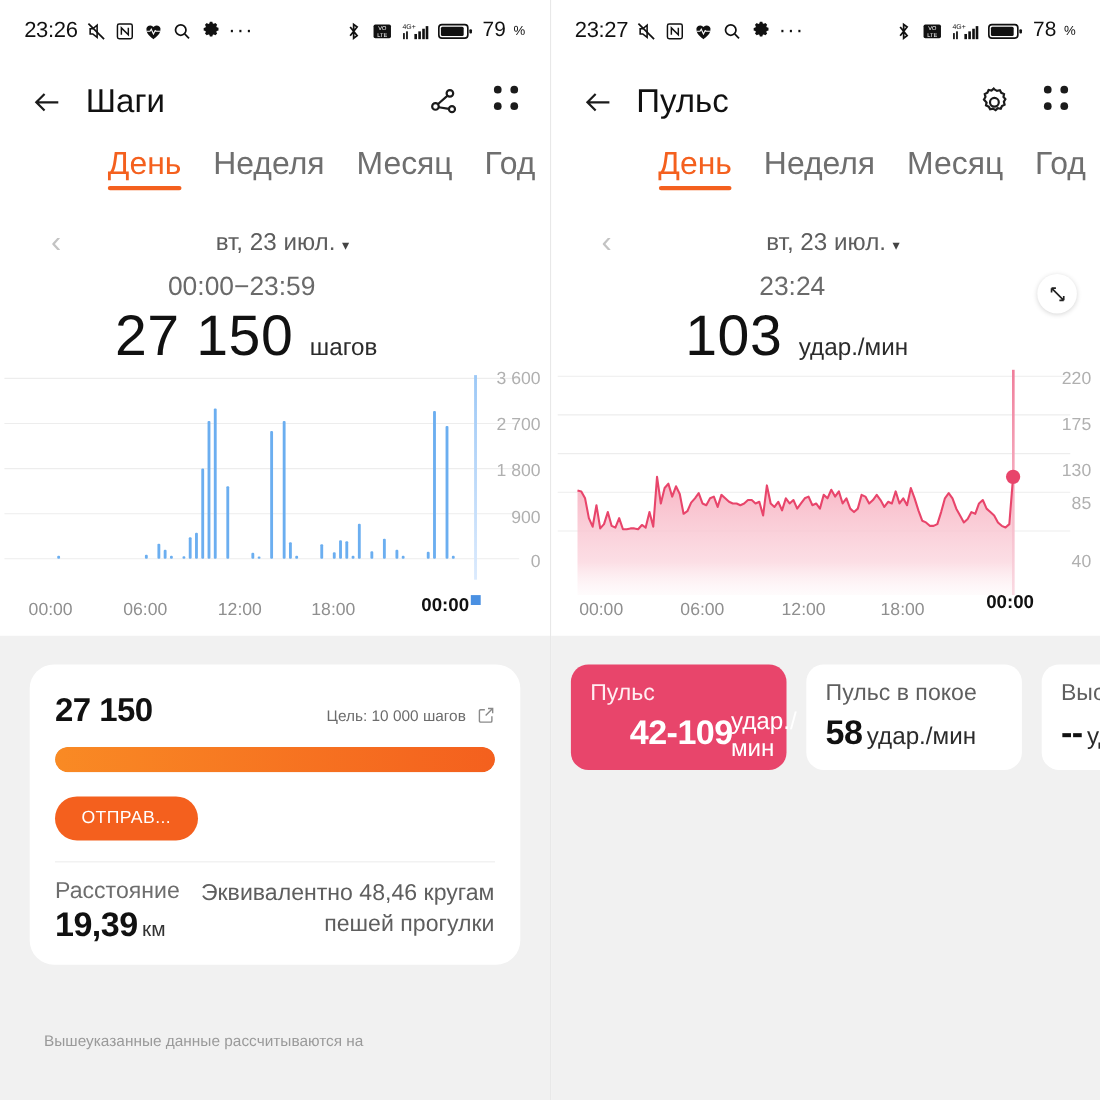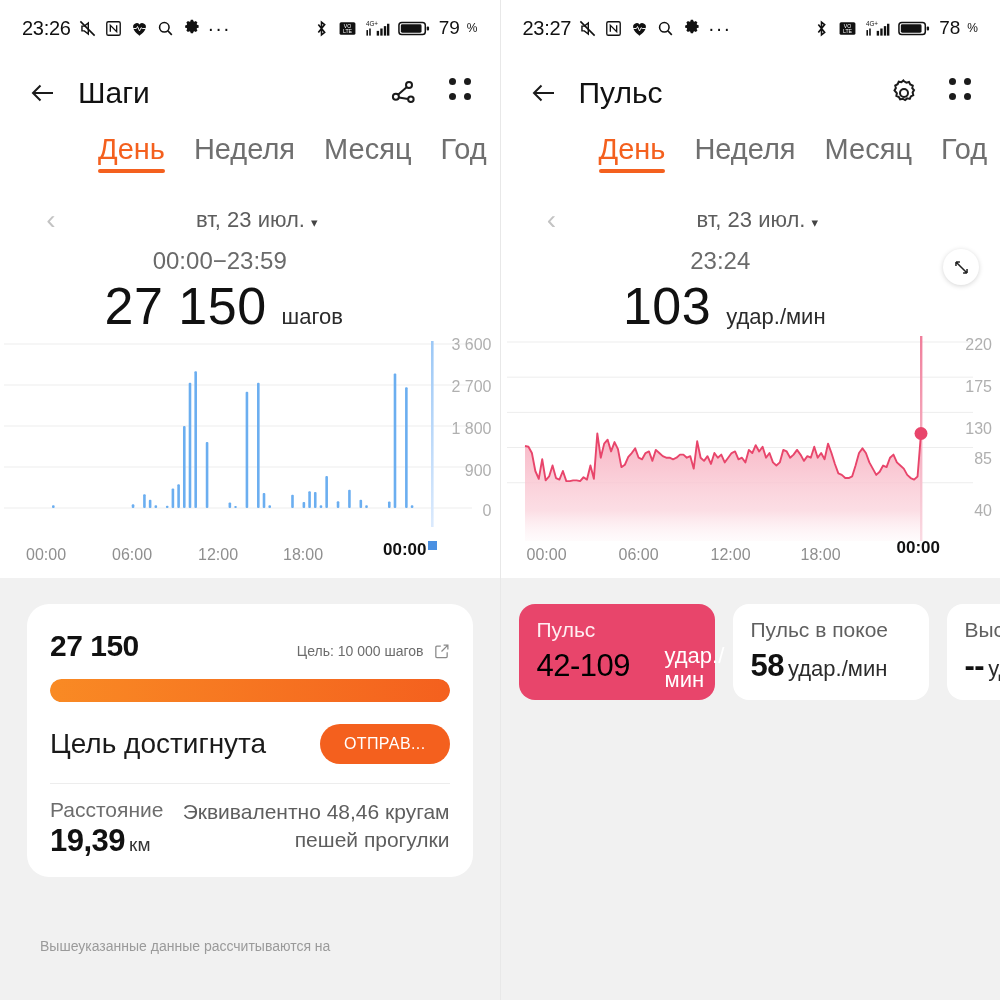--- a/index.html
+++ b/index.html
@@ -117,21 +117,21 @@
   .footnote { position: absolute; left: 40px; right: 20px; top: 360px; font-size: 14px; color: #9a9a9a; }
 
   
   .hr-cards { position: absolute; top: 604px; left: 0; right: 0; display: flex; gap: 18px; padding-left: 18px; }
   .hr-card { border-radius: 16px; background: #fff; padding: 14px 18px 16px; box-sizing: border-box; flex: none; }
   .hr-card.accent { background: #E8456B; }
   .hr-card .c-title { font-size: 21px; color: #5f5f5f; }
   .hr-card.accent .c-title { color: #ffeef2; }
   .hr-card .c-val { margin-top: 6px; }
   .hr-card .c-num { font-size: 31px; color: #111; font-weight: 700; letter-spacing: -0.5px; }
-  .hr-card.accent .c-num { color: #000000; font-weight: 400; }
+  .hr-card.accent .c-num { color: #ffffff; font-weight: 700; margin-left: 36px; }
   .hr-card .c-unit { font-size: 22px; color: #2b2b2b; margin-left: 4px; }
   .hr-card.accent .c-wrap { position: relative; height: 36px; }
   .hr-card.accent .c-unit-overlap { position: absolute; left: 128px; top: -4px; width: 72px; font-size: 22px; color: #fff; line-height: 1.08; }
 </style>
 </head>
 <body>
 
 <div class="screens">
 
   <div class="screen left">
@@ -332,21 +332,20 @@
                 </svg>
               </span>
           </span>
         </div>
 
         <div class="progress-track">
           <div class="progress-fill" id="goal-fill" style="width: 100%;"></div>
         </div>
 
         <div class="achieved-row">
-          <span class="achieved-txt">Цель достигнута</span>
           <button class="share-btn">ОТПРАВ...</button>
         </div>
 
 
         <div class="metric-row">
           <span class="metric-left">
             <div class="metric-name">Расстояние</div>
             <div class="metric-val">
               <span class="v">19,39</span><span class="u">км</span>
             </div>

